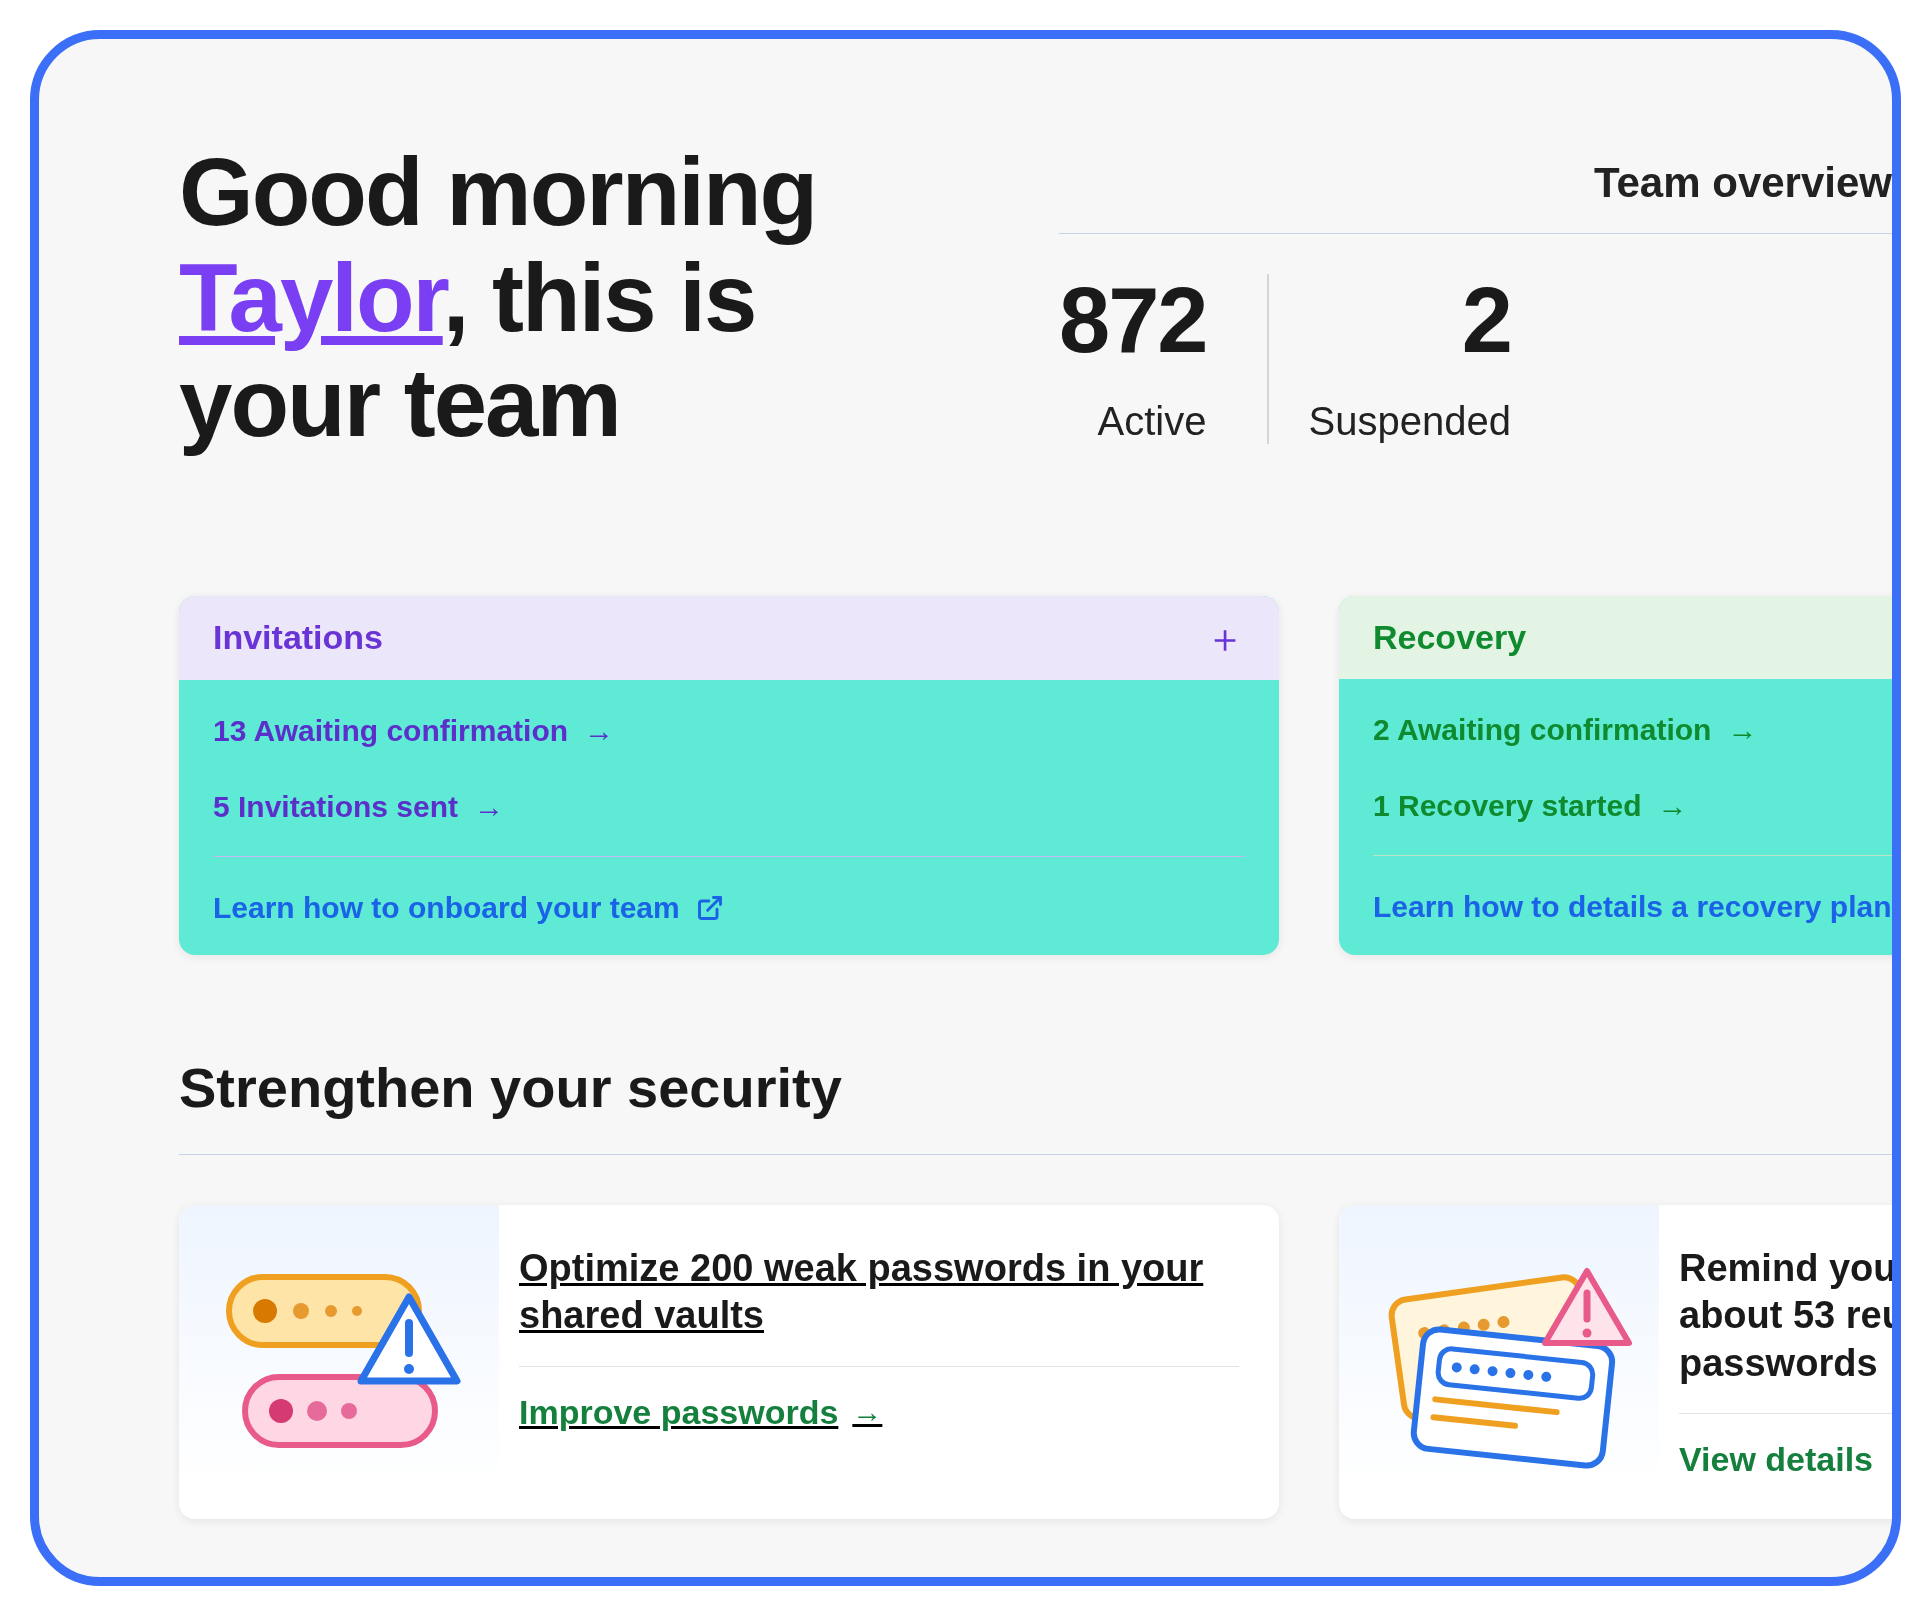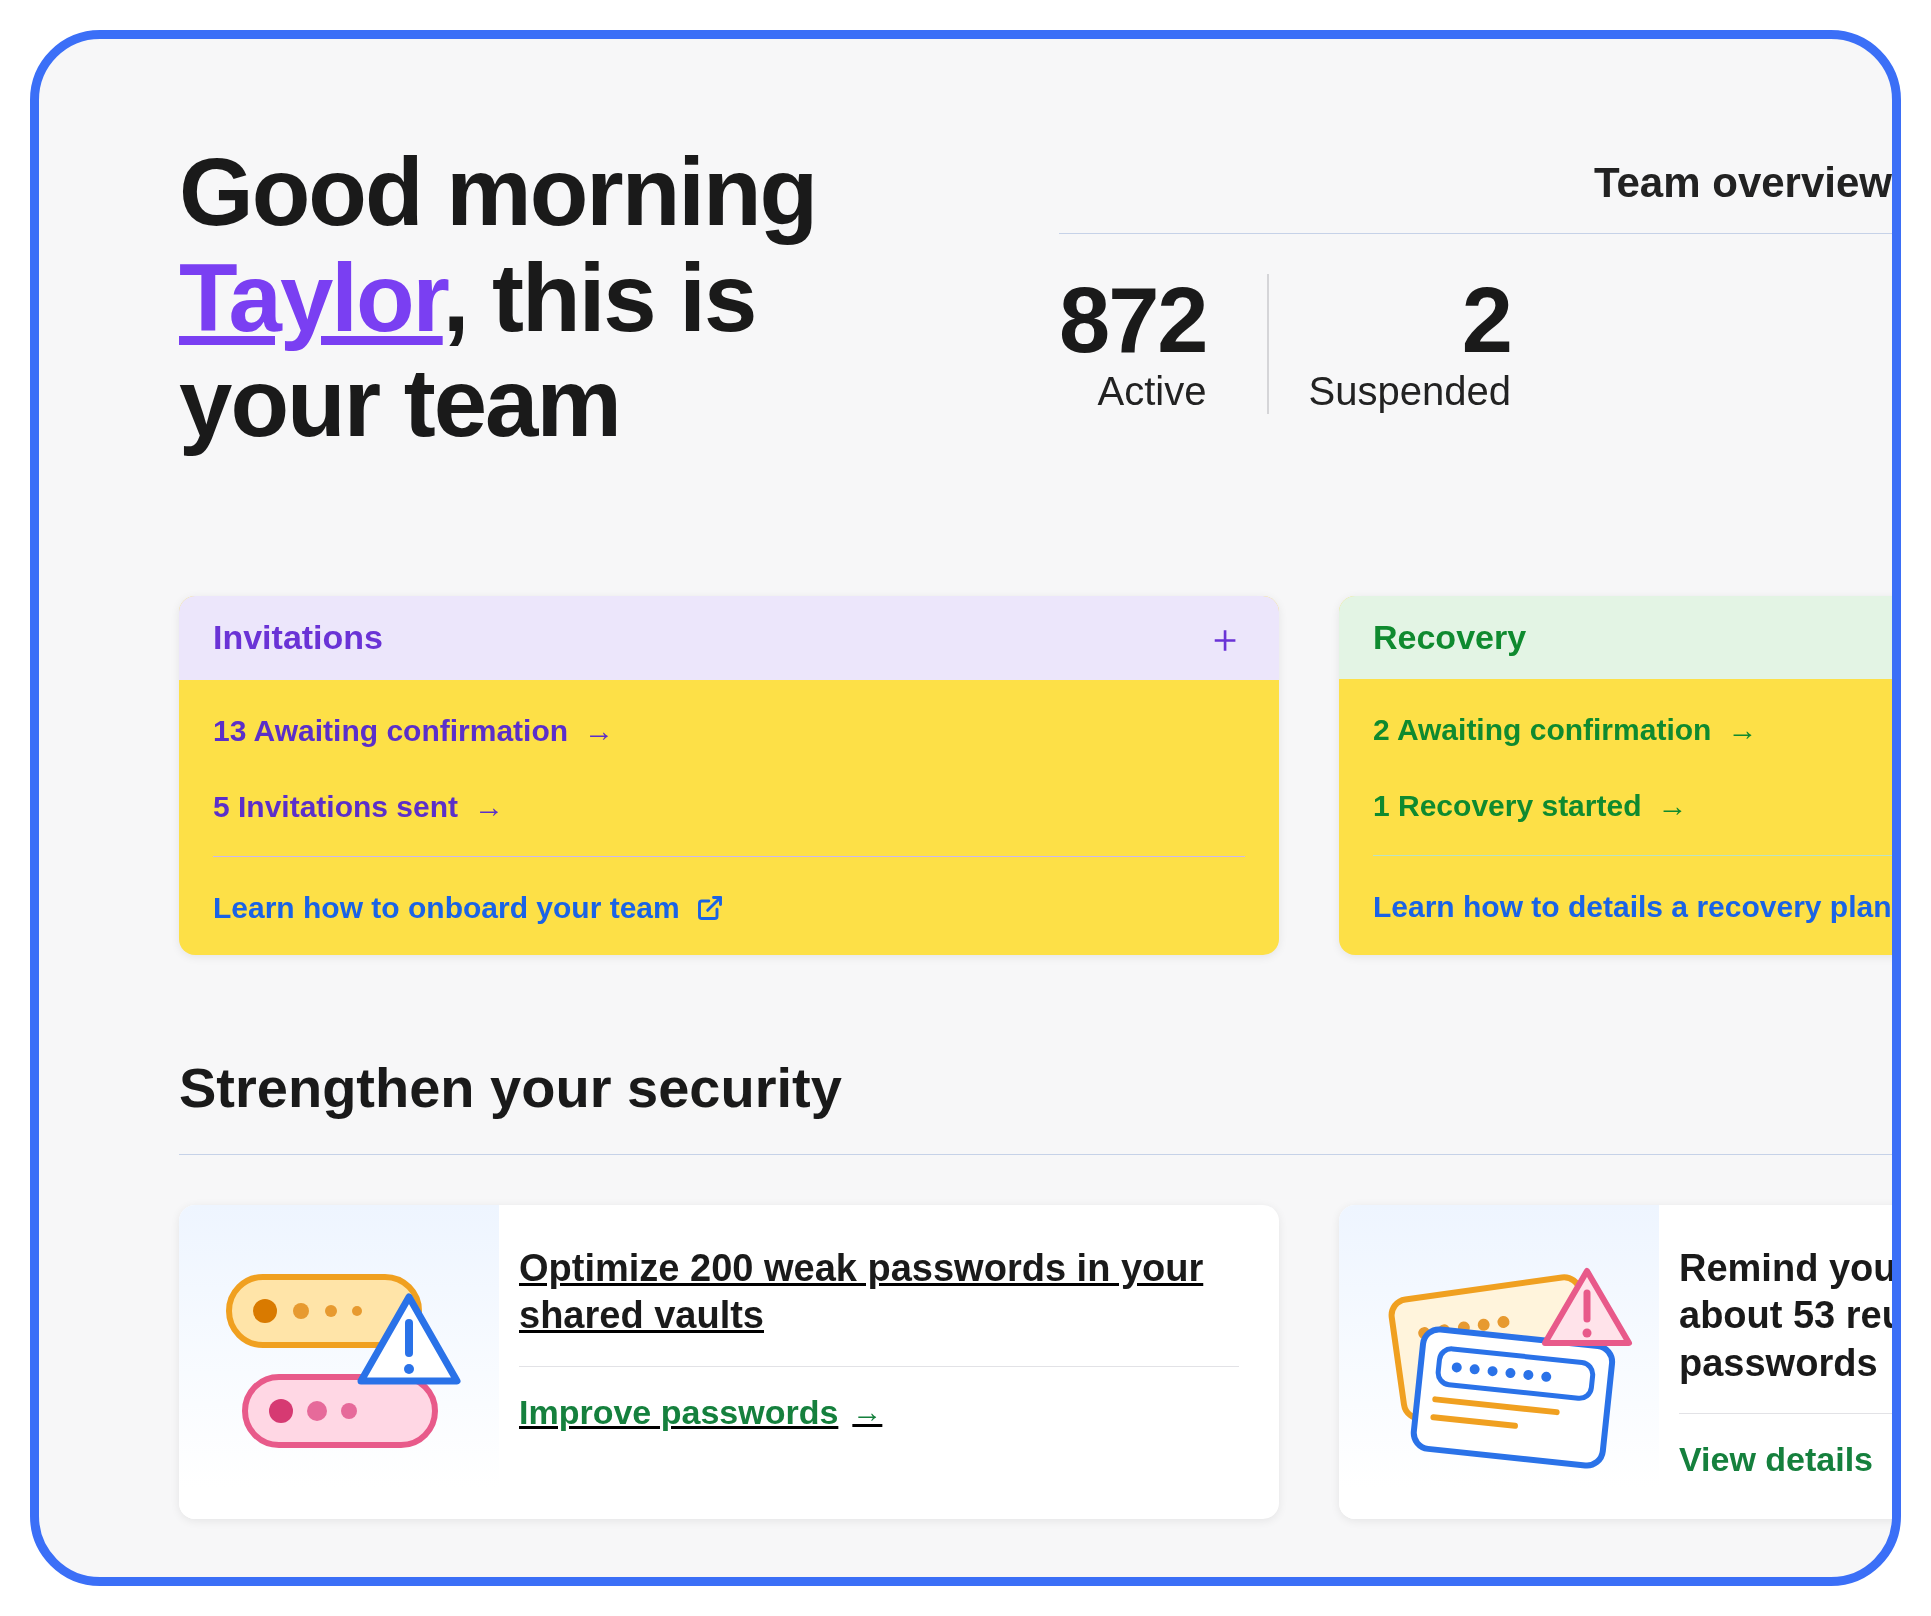--- a/index.html
+++ b/index.html
@@ -40,25 +40,25 @@
     font-size: 42px;
     font-weight: 700;
     color: #222;
     margin-bottom: 26px;
   }
   .ov-divider { height: 1px; background: #c6d2e8; margin-bottom: 40px; }
   .stats { display: flex; }
   .stat { padding-right: 60px; }
   .stat + .stat { border-left: 2px solid #d5d5d8; padding-left: 40px; }
   .stat-value { font-size: 92px; font-weight: 600; color: #1a1a1a; line-height: 1; letter-spacing: -2px; }
-  .stat-label { font-size: 40px; color: #222; margin-top: 3px; font-weight: 500; }
+  .stat-label { font-size: 40px; color: #222; margin-top: 33px; font-weight: 500; }
 
   .cards-row { display: flex; gap: 60px; margin-bottom: 100px; }
   .card {
-    background: #fde047;
+    background: #5eead4;
     border-radius: 16px;
     box-shadow: 0 2px 10px rgba(0,0,0,0.08);
     overflow: hidden;
   }
   .card.invitations { flex: 0 0 1100px; }
   .card.recovery { flex: 0 0 720px; }
   .card-head {
     display: flex;
     justify-content: space-between;
     align-items: center;

